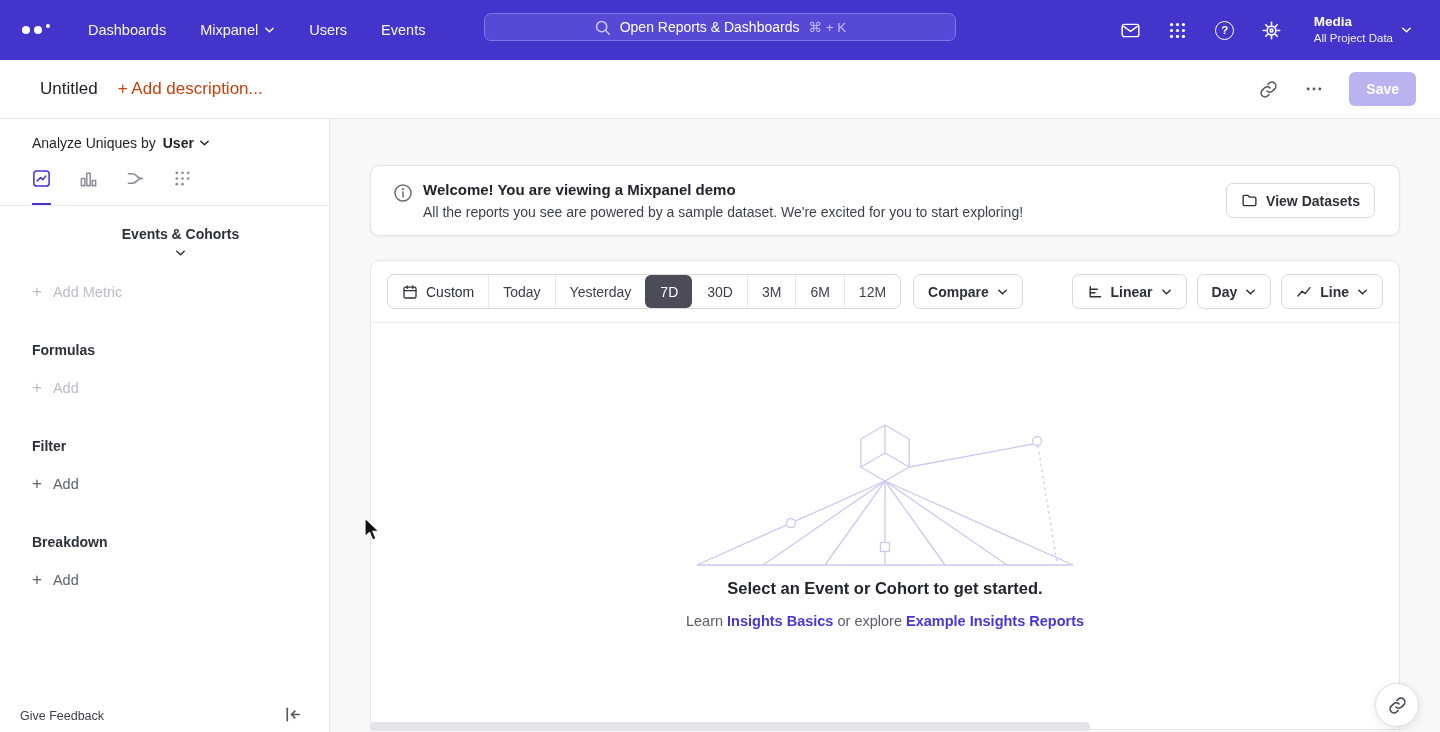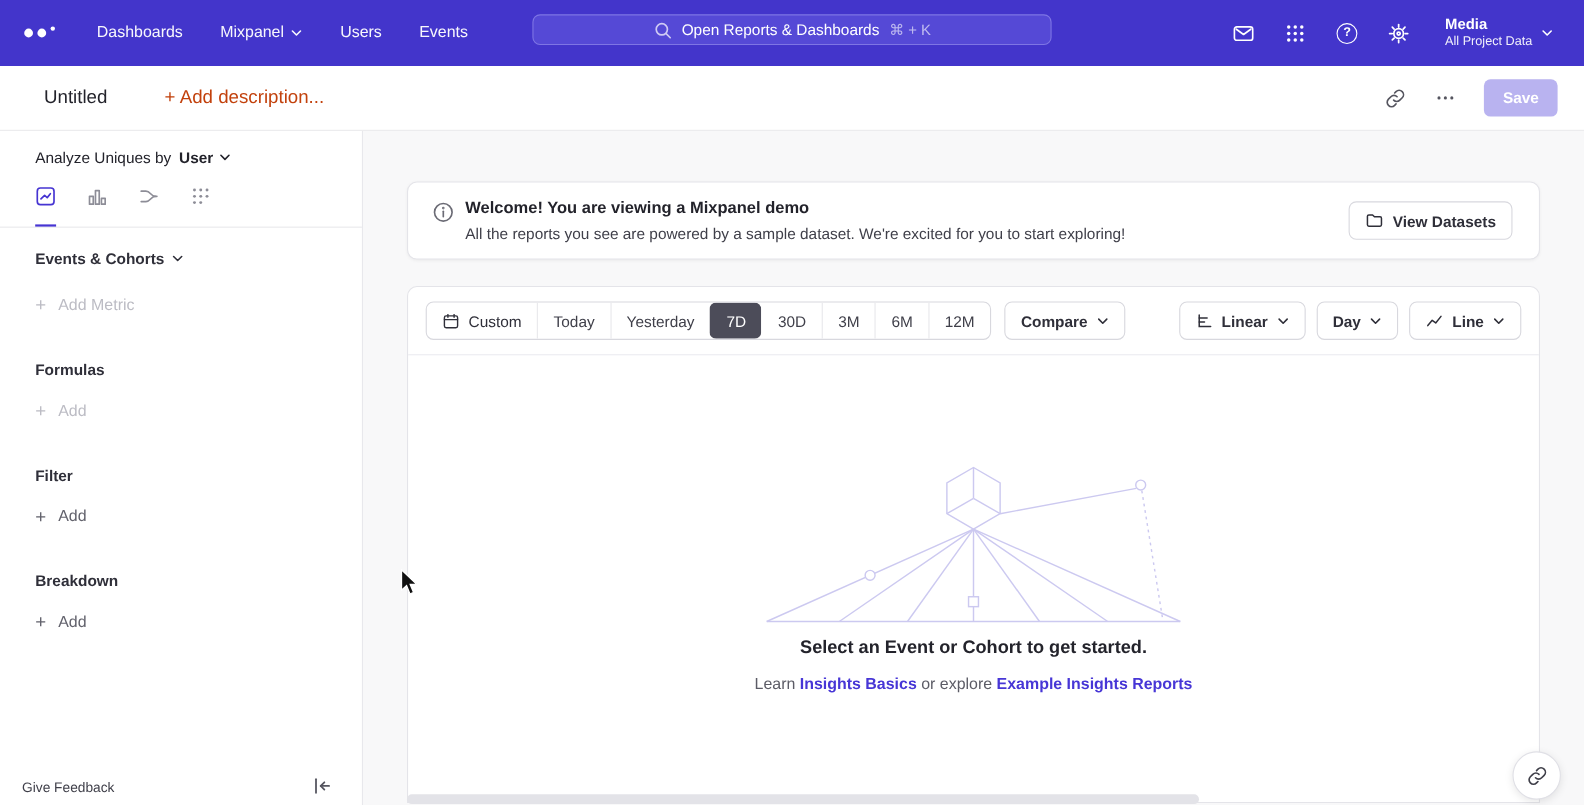--- a/index.html
+++ b/index.html
@@ -20,36 +20,36 @@
   .search .shortcut { color: rgba(255,255,255,.62); font-size: 13.5px; }
   .search svg { color: #cfcaf4; }
   .nav-right { margin-left: auto; display: flex; align-items: center; gap: 25px; padding-right: 28px; }
   .nav-icon { width: 22px; height: 22px; display: flex; align-items: center; justify-content: center; cursor: pointer; color: #fff; }
   .help-circle { width: 19px; height: 19px; border: 1.7px solid #fff; border-radius: 50%; display: flex; align-items: center; justify-content: center; font-size: 11.5px; font-weight: 700; }
   .project { display: flex; align-items: center; gap: 8px; cursor: pointer; margin-left: 6px; }
   .project .pname { font-size: 13.5px; font-weight: 700; line-height: 1.25; }
   .project .psub { font-size: 11.5px; color: rgba(255,255,255,.92); line-height: 1.25; }
 
   
-  .rheader { height: 59px; border-bottom: 1px solid #e8e8ec; display: flex; align-items: center; padding: 0 24px 0 40px; background: #fff; gap: 32px; }
+  .rheader { height: 59px; border-bottom: 1px solid #e8e8ec; display: flex; align-items: center; padding: 0 24px 0 40px; background: #fff; }
   .rtitle { font-size: 17px; font-weight: 500; color: #23232b; cursor: text; }
   .rdesc { font-size: 17px; color: #c2410c; margin-left: 20px; cursor: text; }
   .rheader-right { margin-left: auto; display: flex; align-items: center; gap: 24px; }
   .hicon { width: 22px; height: 22px; color: #55555f; display: flex; align-items: center; justify-content: center; cursor: pointer; }
   .save-btn { background: #b9b3f0; color: #fff; border: none; border-radius: 6px; padding: 9px 17px; font-size: 14px; font-weight: 700; font-family: inherit; cursor: pointer; }
 
   
   .page-body { display: flex; height: 613px; }
   .sidebar { width: 330px; flex-shrink: 0; border-right: 1px solid #e8e8ec; background: #fff; position: relative; }
   .analyze-row { padding: 16px 0 0 32px; font-size: 14px; display: flex; align-items: center; gap: 7px; color: #23232b; }
   .analyze-select { display: flex; align-items: center; gap: 5px; font-weight: 700; cursor: pointer; color: #23232b; }
   .tab-row { display: flex; gap: 28px; padding: 18px 0 0 32px; border-bottom: 1px solid #e8e8ec; }
   .tab { padding-bottom: 11px; color: #8d8d97; cursor: pointer; border-bottom: 2px solid transparent; }
   .tab.active { color: #4634d2; border-bottom-color: #4634d2; }
-  .ec-row { margin: 20px 0 0 32px; font-size: 14px; font-weight: 700; color: #2f2f39; display: flex; align-items: center; gap: 7px; cursor: pointer; }
+  .ec-row { margin: 20px 0 0 32px; font-size: 14px; font-weight: 700; color: #2f2f39; display: flex; align-items: center; gap: 7px; cursor: pointer; flex-direction: column; }
   .add-row { margin: 26px 0 0 32px; font-size: 14.5px; display: flex; align-items: center; gap: 11px; cursor: pointer; }
   .add-row.muted { color: #bcbcc4; }
   .add-row.normal { color: #62626c; }
   .add-row .plus { font-size: 17px; line-height: 1; }
   .section-title { margin: 42px 0 0 32px; font-size: 14px; font-weight: 700; color: #2f2f39; }
   .add-row.tight { margin-top: 21px; }
   .feedback { position: absolute; left: 20px; bottom: 9px; font-size: 12.5px; color: #3f3f49; cursor: pointer; }
   .collapse-btn { position: absolute; right: 26px; bottom: 7px; width: 20px; height: 20px; color: #55555f; cursor: pointer; }
 
   

